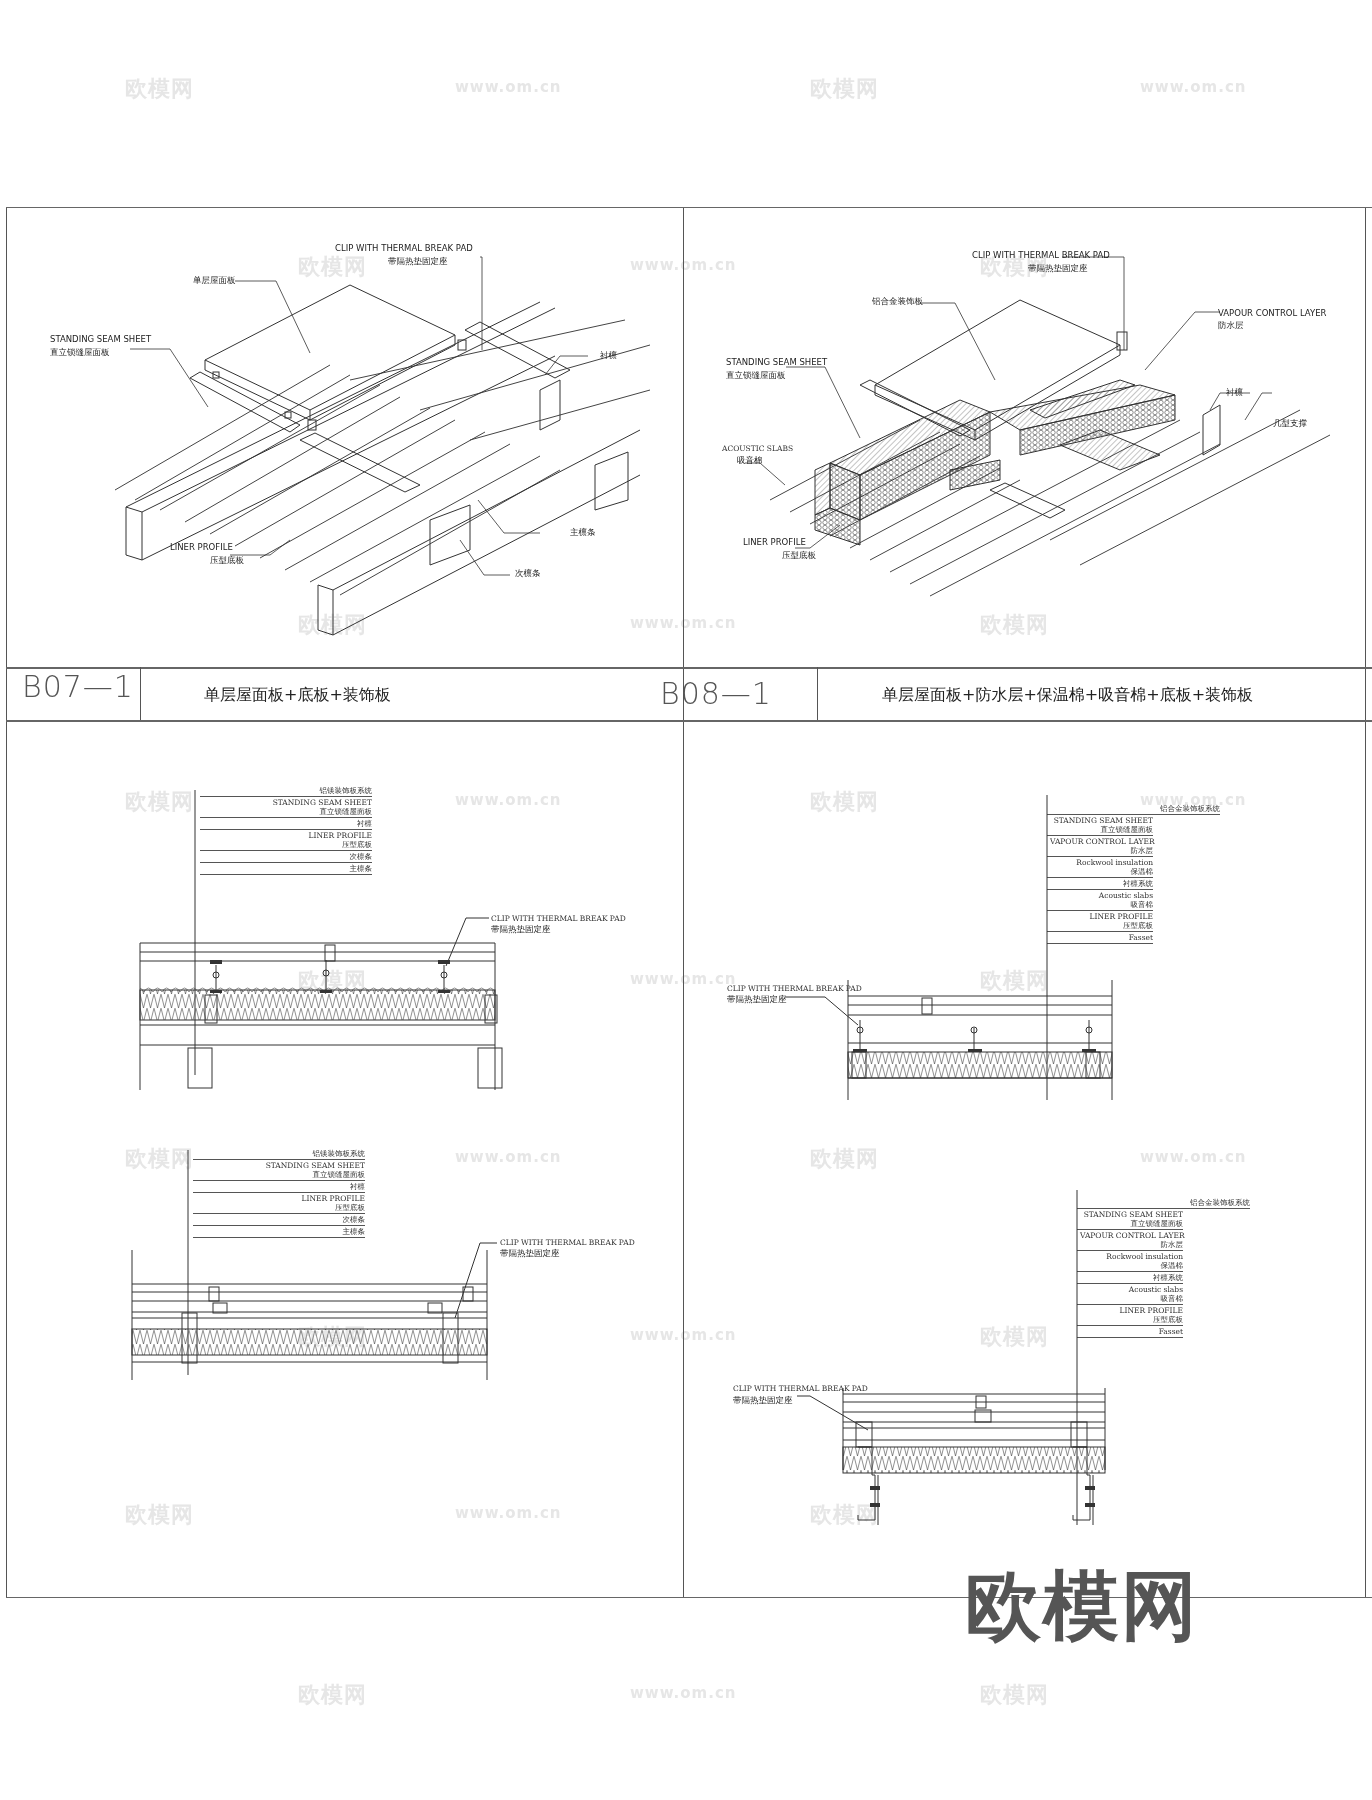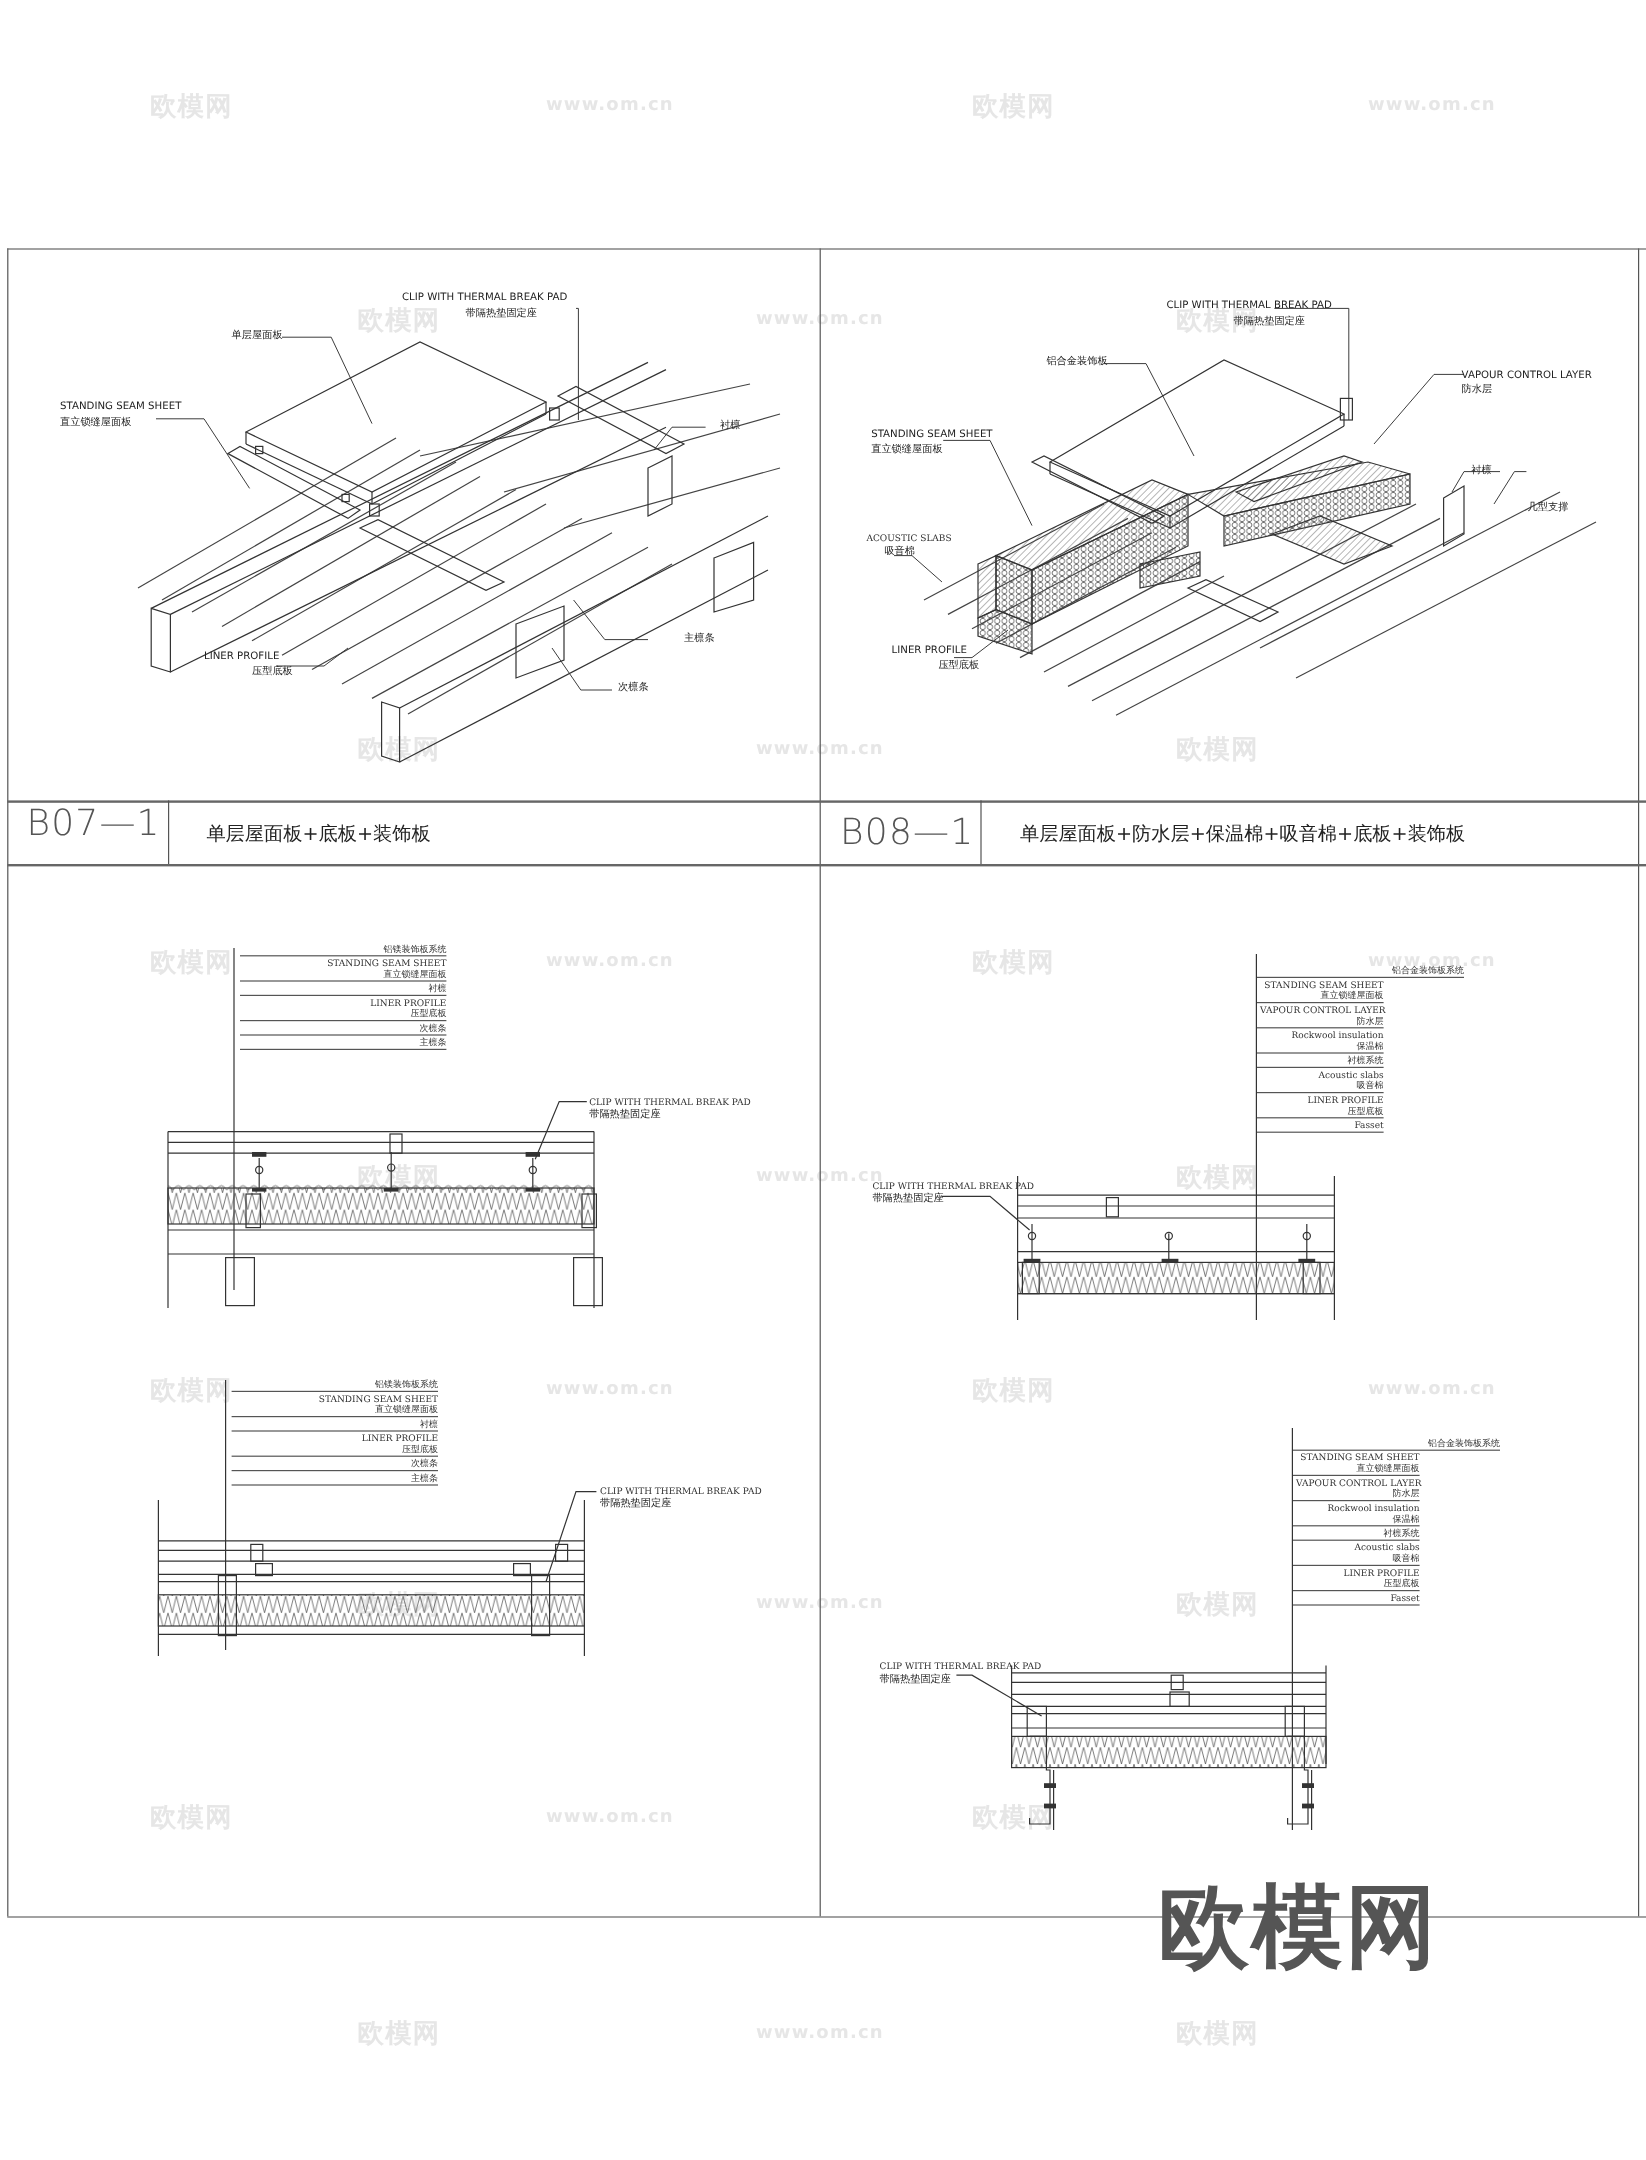--- a/index.html
+++ b/index.html
@@ -3,21 +3,21 @@
 <meta charset="utf-8">
 <style>
   html,body{margin:0;padding:0;background:#fff;}
   body{width:1372px;height:1800px;position:relative;overflow:hidden;font-family:"Liberation Sans",sans-serif;color:#222;}
   .wm{position:absolute;color:#e6e6e6;font-family:"DejaVu Sans",sans-serif;font-weight:bold;letter-spacing:1px;pointer-events:none;}
   .wm.cn{font-size:22px;}
   .wm.url{font-size:15px;}
   .hline{position:absolute;height:0;border-top:2px solid #666;}
   .vline{position:absolute;width:0;border-left:1.5px solid #555;}
   .code{position:absolute;font-family:"DejaVu Sans",sans-serif;font-weight:200;font-size:30px;color:#555;letter-spacing:1px;}
-  .title{position:absolute;font-family:"DejaVu Sans",sans-serif;font-size:16px;color:#222;}
+  .title{position:absolute;font-family:"DejaVu Sans",sans-serif;font-size:16px;color:#222;margin-left:32px;}
   .lbl{position:absolute;font-family:"DejaVu Sans",sans-serif;font-size:8.5px;color:#222;white-space:nowrap;line-height:11px;}
   .lbl.serif{font-family:"DejaVu Serif",serif;font-size:7.5px;color:#333;}
   .legend{position:absolute;}
   .legend .row{border-bottom:1px solid #555;padding:1px 0 1px 3px;font-family:"DejaVu Serif",serif;font-size:7.5px;line-height:9px;color:#333;white-space:nowrap;}
   .legend .row span{display:block;text-align:right;}
   .brand{position:absolute;font-family:"DejaVu Sans",sans-serif;font-size:76px;font-weight:bold;color:#555;letter-spacing:2px;}
   svg{position:absolute;overflow:visible;}
 </style>
 </head>
 <body>
@@ -58,21 +58,21 @@
 <div class="vline" style="left:1365px;top:207px;height:1390px;"></div>
 <div class="hline" style="left:6px;top:207px;width:1366px;border-top-width:1.5px;"></div>
 <div class="hline" style="left:6px;top:667px;width:1366px;"></div>
 <div class="hline" style="left:6px;top:720px;width:1366px;"></div>
 <div class="hline" style="left:6px;top:1597px;width:1366px;border-top-width:1.5px;"></div>
 <div class="vline" style="left:140px;top:667px;height:53px;"></div>
 <div class="vline" style="left:817px;top:667px;height:53px;"></div>
 
 <div class="code" style="left:22px;top:669px;">B07—1</div>
 <div class="title" style="left:172px;top:685px;">单层屋面板+底板+装饰板</div>
-<div class="code" style="left:700px;top:676px;text-align:right;">B08—1</div>
+<div class="code" style="left:660px;top:676px;text-align:right;">B08—1</div>
 <div class="title" style="left:850px;top:685px;">单层屋面板+防水层+保温棉+吸音棉+底板+装饰板</div>
 
 <svg style="left:0;top:0;" width="690" height="670" viewBox="0 0 690 670">
   <g stroke="#333" stroke-width="1" fill="none">
 
     <g stroke="#444">
       <line x1="115" y1="490" x2="330" y2="365"></line>
       <line x1="135" y1="500" x2="350" y2="375"></line>
       <line x1="160" y1="510" x2="380" y2="385"></line>
       <line x1="185" y1="522" x2="400" y2="397"></line>

